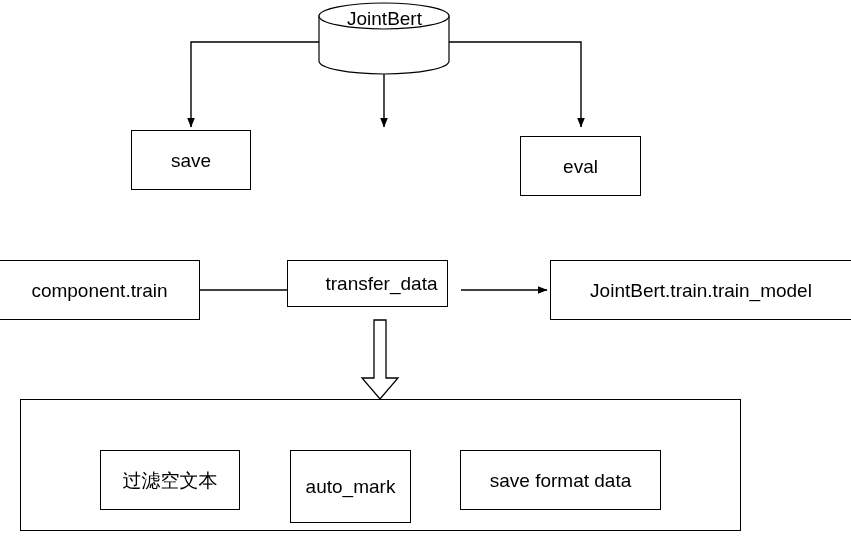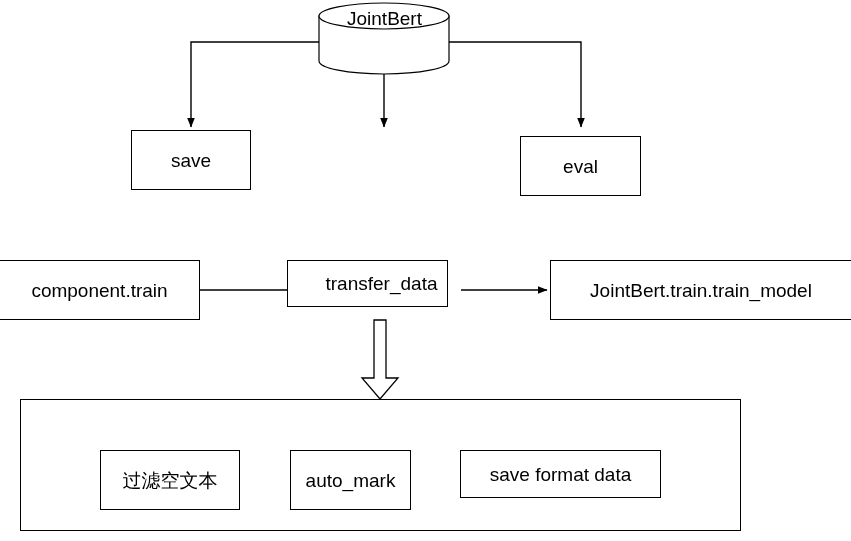--- a/index.html
+++ b/index.html
@@ -132,21 +132,21 @@
   <div class="node-box" style="left:550px; top:260px; width:302px; height:60px;">
     <span>JointBert.train.train_model</span>
   </div>
 
   <div class="group-box" style="left:20px; top:399px; width:721px; height:132px;"></div>
 
   <div class="node-box" style="left:100px; top:450px; width:140px; height:60px;">
     <span>过滤空文本</span>
   </div>
 
-  <div class="node-box" style="left:290px; top:450px; width:121px; height:60px;">
+  <div class="node-box" style="left:290px; top:450px; width:121px; height:73px;">
     <span>auto_mark</span>
   </div>
 
-  <div class="node-box" style="left:460px; top:450px; width:201px; height:48px;">
+  <div class="node-box" style="left:460px; top:450px; width:201px; height:60px;">
     <span>save format data</span>
   </div>
 
 </div>
 
 </body></html>

